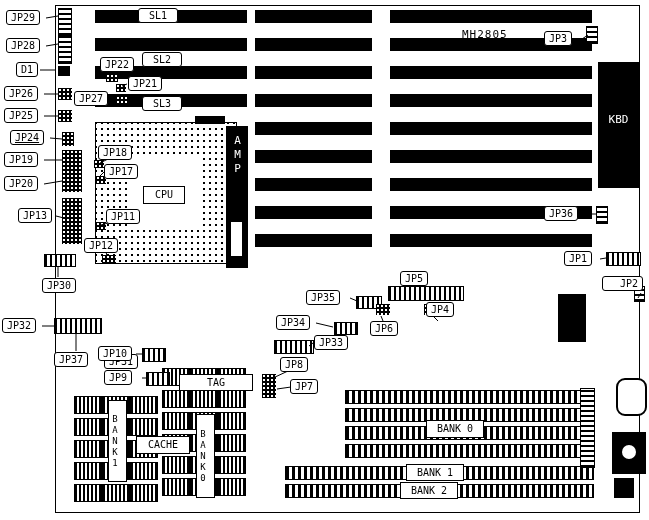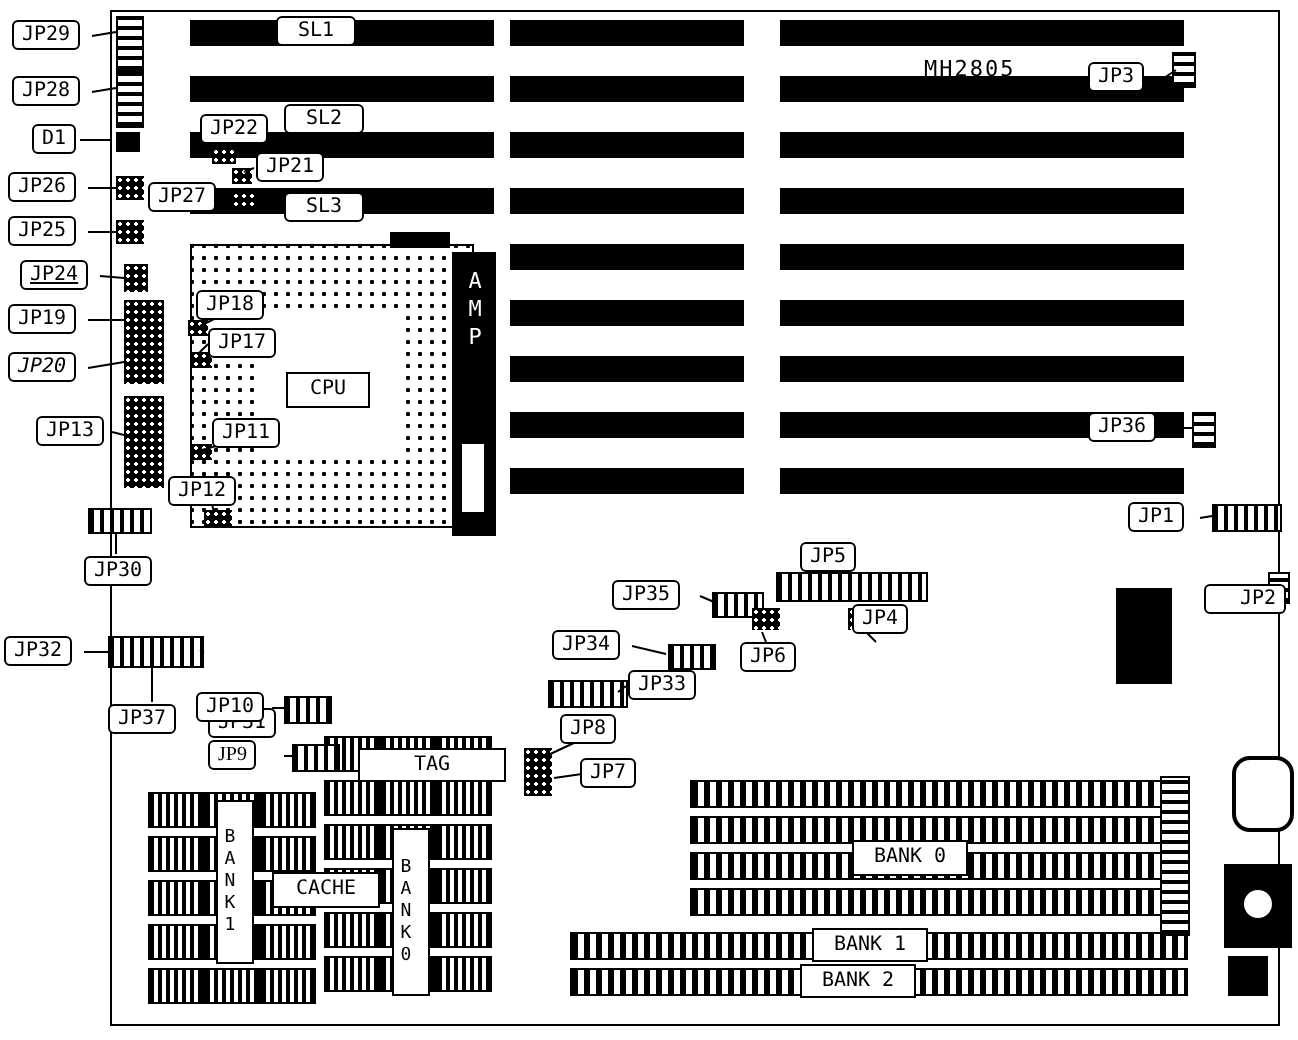--- a/index.html
+++ b/index.html
@@ -54,20 +54,21 @@
   <div class="socket"></div>
   <div class="sockethole"></div>
   <div class="blk" style="left:195px;top:116px;width:30px;height:8px;"></div>
   <div class="wbox cpubox">CPU</div>
 
   <div class="amp">
     <span class="vtext">AMP</span>
     <span class="lever"></span>
   </div>
 
+  <div class="kbd">KBD</div>
 
   <div class="blk" style="left:558px;top:294px;width:28px;height:48px;"></div>
 
   <div class="stripeV" style="left:58px;top:8px;width:12px;height:26px;"></div>
   <div class="stripeV" style="left:58px;top:36px;width:12px;height:26px;"></div>
   <div class="blk" style="left:58px;top:66px;width:12px;height:10px;"></div>
   <div class="pinblk" style="left:58px;top:88px;width:14px;height:12px;"></div>
   <div class="pinblk" style="left:58px;top:110px;width:14px;height:12px;"></div>
   <div class="pinblk" style="left:62px;top:132px;width:12px;height:14px;"></div>
   <div class="pinblk" style="left:62px;top:150px;width:20px;height:42px;"></div>
@@ -159,42 +160,42 @@
     </g>
   </svg>
 
   <div class="callout" style="left:6px;top:10px;">JP29</div>
   <div class="callout" style="left:6px;top:38px;">JP28</div>
   <div class="callout" style="left:16px;top:62px;">D1</div>
   <div class="callout" style="left:4px;top:86px;">JP26</div>
   <div class="callout" style="left:4px;top:108px;">JP25</div>
   <div class="callout" style="left:10px;top:130px;text-decoration:underline;">JP24</div>
   <div class="callout" style="left:4px;top:152px;">JP19</div>
-  <div class="callout" style="left:4px;top:176px;font-style:italic;">JP20</div>
+  <div class="callout" style="left:4px;top:176px;">JP20</div>
   <div class="callout" style="left:18px;top:208px;">JP13</div>
   <div class="callout" style="left:42px;top:278px;">JP30</div>
   <div class="callout" style="left:2px;top:318px;">JP32</div>
   <div class="callout" style="left:104px;top:318px;margin-top:36px;">JP31</div>
   <div class="callout" style="left:54px;top:352px;">JP37</div>
   <div class="callout" style="left:98px;top:346px;">JP10</div>
-  <div class="callout" style="left:104px;top:370px;font-family:Liberation Serif, serif;">JP9</div>
+  <div class="callout" style="left:104px;top:370px;">JP9</div>
   <div class="callout" style="left:100px;top:57px;">JP22</div>
   <div class="callout" style="left:128px;top:76px;text-align:right;">JP21</div>
   <div class="callout" style="left:74px;top:91px;">JP27</div>
   <div class="callout" style="left:138px;top:8px;min-width:30px;">SL1</div>
   <div class="callout" style="left:142px;top:52px;min-width:30px;text-align:center;">SL2</div>
   <div class="callout" style="left:142px;top:96px;min-width:30px;">SL3</div>
   <div class="callout" style="left:98px;top:145px;">JP18</div>
   <div class="callout" style="left:104px;top:164px;">JP17</div>
   <div class="callout" style="left:106px;top:209px;">JP11</div>
   <div class="callout" style="left:84px;top:238px;">JP12</div>
   <div class="callout" style="left:544px;top:31px;">JP3</div>
   <div class="callout" style="left:544px;top:206px;">JP36</div>
   <div class="callout" style="left:564px;top:251px;">JP1</div>
-  <div class="callout" style="left:602px;top:292px;padding-left:17px;">JP2</div>
+  <div class="callout" style="left:602px;top:276px;padding-left:17px;">JP2</div>
   <div class="callout" style="left:400px;top:271px;">JP5</div>
   <div class="callout" style="left:306px;top:290px;">JP35</div>
   <div class="callout" style="left:276px;top:315px;">JP34</div>
   <div class="callout" style="left:314px;top:335px;">JP33</div>
   <div class="callout" style="left:370px;top:321px;">JP6</div>
   <div class="callout" style="left:426px;top:302px;">JP4</div>
   <div class="callout" style="left:280px;top:357px;">JP8</div>
   <div class="callout" style="left:290px;top:379px;">JP7</div>
 
 <div class="slot" style="left: 95px; top: 10px; width: 152px;"></div>

